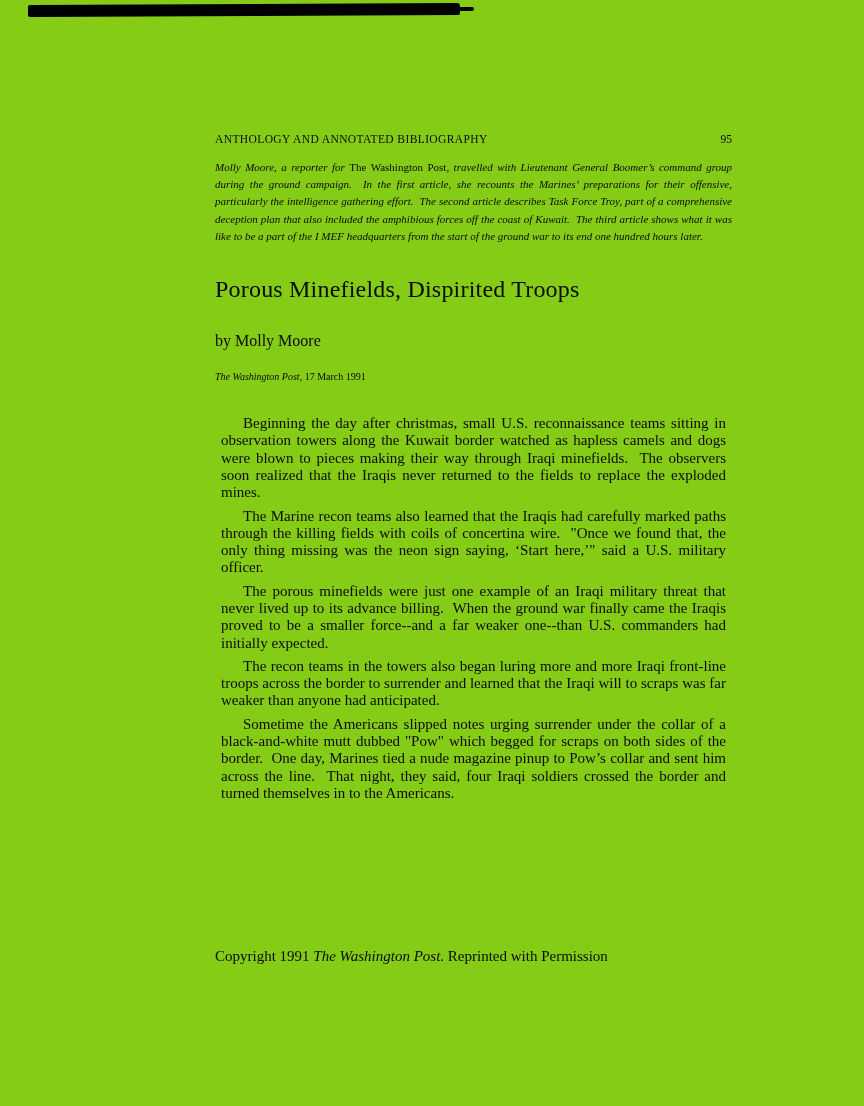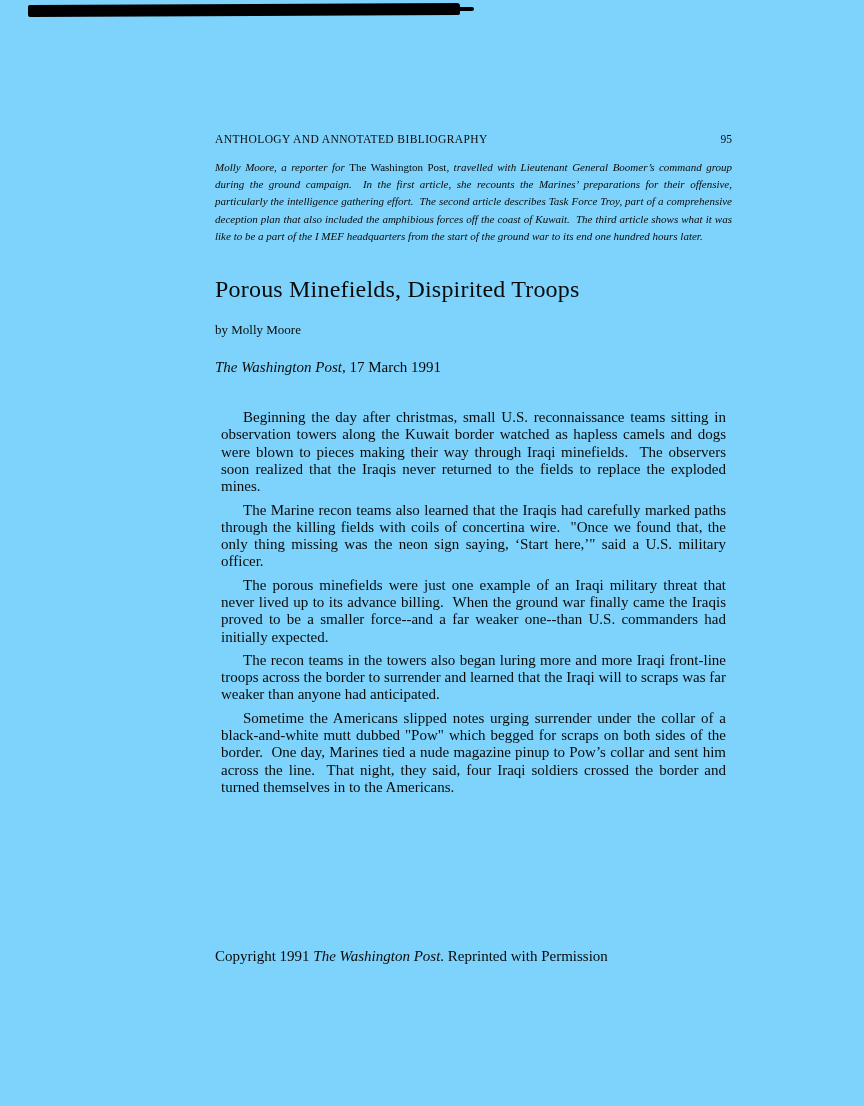--- a/index.html
+++ b/index.html
@@ -8,21 +8,21 @@
     height: 1106px;
     background: #fefefe;
     position: relative;
     font-family: "Liberation Serif", serif;
     color: #0a0a0a;
     overflow: hidden;
   }
   .page {
     position: absolute;
     inset: 0;
-    background: #7dd3fc;
+    background: #84cc16;
   }
   .scan-bar {
     position: absolute;
     left: 28px;
     top: 4px;
     width: 432px;
     height: 12px;
     background: #000;
     transform: rotate(-0.25deg);
     border-radius: 2px 3px 2px 2px;
@@ -60,26 +60,26 @@
   }
   .title {
     margin: 30px 0 0 0;
     font-size: 24px;
     line-height: 29px;
     font-weight: 400;
     letter-spacing: 0.2px;
   }
   .title-line { display: block; }
   .byline {
-    margin: 18px 0 0 0;
-    font-size: 13px;
+    margin: 28px 0 0 0;
+    font-size: 16px;
   }
   .source {
     margin: 21px 0 0 0;
-    font-size: 15px;
+    font-size: 10px;
   }
   .body-block {
     margin-top: 33px;
   }
   .para {
     margin: 6px;
     text-indent: 22px;
     text-align: justify;
     font-size: 15px;
     line-height: 17.3px;

